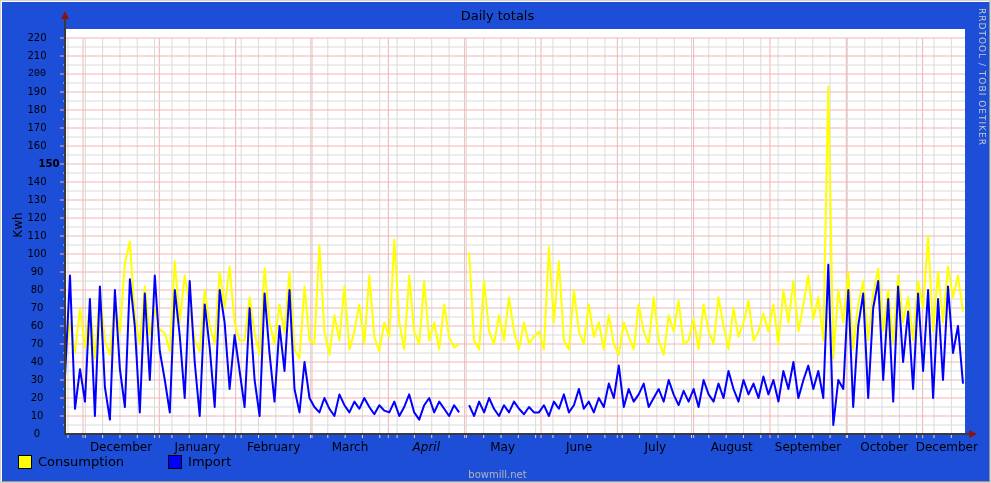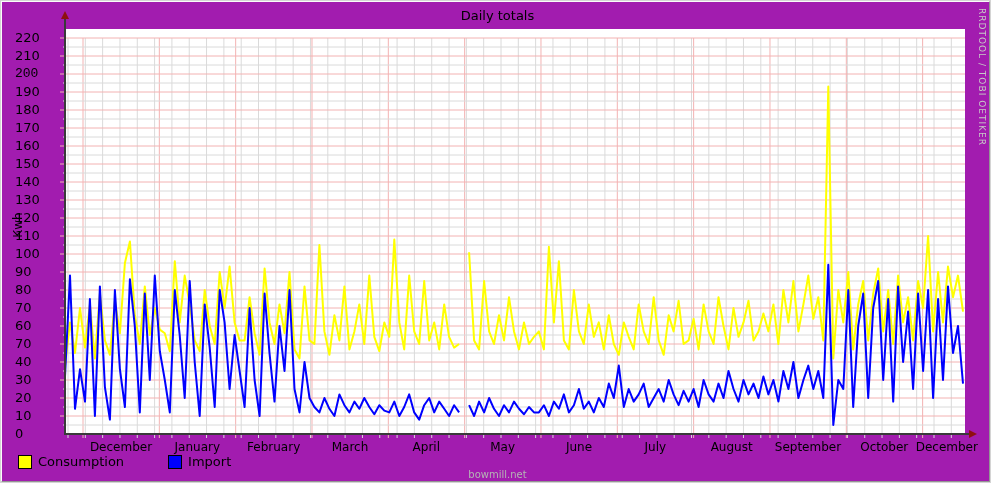--- a/index.html
+++ b/index.html
@@ -1,27 +1,27 @@
 <!DOCTYPE html>
 <html><head>
 <meta charset="utf-8">
 <style>
   html,body{margin:0;padding:0;background:#fff;font-family:"DejaVu Sans","Liberation Sans",sans-serif;}
   .frame{
     position:relative;width:991px;height:483px;box-sizing:border-box;
-    background:#a21caf;overflow:hidden;
+    background:#1d4ed8;overflow:hidden;
     border:2px solid;border-color:#fbfbfb #949494 #949494 #fbfbfb;
     outline:1px solid #d4d4d4;outline-offset:-1px;
   }
   .chart-title{position:absolute;left:0;top:6px;width:991px;text-align:center;
     font-size:13px;color:#000;}
   .y-unit{position:absolute;left:-14px;top:216px;width:60px;text-align:center;
     font-size:12px;color:#000;transform:rotate(-90deg);}
   .plot-svg{position:absolute;left:55px;top:5px;}
-  .ytick{position:absolute;width:44px;text-align:left;font-size:13px;color:#000;line-height:12px;}
+  .ytick{position:absolute;width:44px;text-align:center;font-size:10px;color:#000;line-height:12px;}
   .xtick{position:absolute;width:90px;text-align:center;font-size:12px;color:#000;top:438px;}
   .legend{position:absolute;left:16px;top:452px;display:flex;align-items:center;font-size:13px;color:#000;}
   .swatch{display:inline-block;width:12px;height:12px;border:1px solid #000;margin-right:6px;}
   .legend .gap{width:44px;}
   .watermark{position:absolute;left:0;top:467px;width:991px;text-align:center;
     font-size:10px;color:#b5b5b5;}
   .side-credit{position:absolute;right:2px;top:6px;height:260px;
     writing-mode:vertical-rl;font-size:9px;color:#c8c8c8;letter-spacing:1px;}
 </style>
 </head>
@@ -160,35 +160,35 @@
       <div class="ytick" style="left: 13px; top: 336px;">70</div>
       <div class="ytick" style="left: 13px; top: 318px;">60</div>
       <div class="ytick" style="left: 13px; top: 300px;">70</div>
       <div class="ytick" style="left: 13px; top: 282px;">80</div>
       <div class="ytick" style="left: 13px; top: 264px;">90</div>
       <div class="ytick" style="left: 13px; top: 246px;">100</div>
       <div class="ytick" style="left: 13px; top: 228px;">110</div>
       <div class="ytick" style="left: 13px; top: 210px;">120</div>
       <div class="ytick" style="left: 13px; top: 192px;">130</div>
       <div class="ytick" style="left: 13px; top: 174px;">140</div>
-      <div class="ytick" style="left: 13px; top: 156px;">150</div>
+      <div class="ytick" style="left: 25px; top: 156px; font-weight: bold;">150</div>
       <div class="ytick" style="left: 13px; top: 138px;">160</div>
       <div class="ytick" style="left: 13px; top: 120px;">170</div>
       <div class="ytick" style="left: 13px; top: 102px;">180</div>
       <div class="ytick" style="left: 13px; top: 84px;">190</div>
       <div class="ytick" style="left: 13px; top: 66px; font-family: Liberation Mono, monospace;">200</div>
       <div class="ytick" style="left: 13px; top: 48px;">210</div>
       <div class="ytick" style="left: 13px; top: 30px;">220</div>
     </div>
   <div id="xticks">
       <div class="xtick" style="left: 74px;">December</div>
       <div class="xtick" style="left: 150.33px;">January</div>
       <div class="xtick" style="left: 226.66px;">February</div>
       <div class="xtick" style="left: 302.99px;">March</div>
-      <div class="xtick" style="left: 379.32px;">April</div>
+      <div class="xtick" style="left: 379.32px; font-style: italic;">April</div>
       <div class="xtick" style="left: 455.65px;">May</div>
       <div class="xtick" style="left: 531.98px;">June</div>
       <div class="xtick" style="left: 608.31px;">July</div>
       <div class="xtick" style="left: 684.64px;">August</div>
       <div class="xtick" style="left: 760.97px;">September</div>
       <div class="xtick" style="left: 837.3px;">October</div>
       <div class="xtick" style="left: 899.815px;">December</div>
     </div>
 
   <div class="legend">

